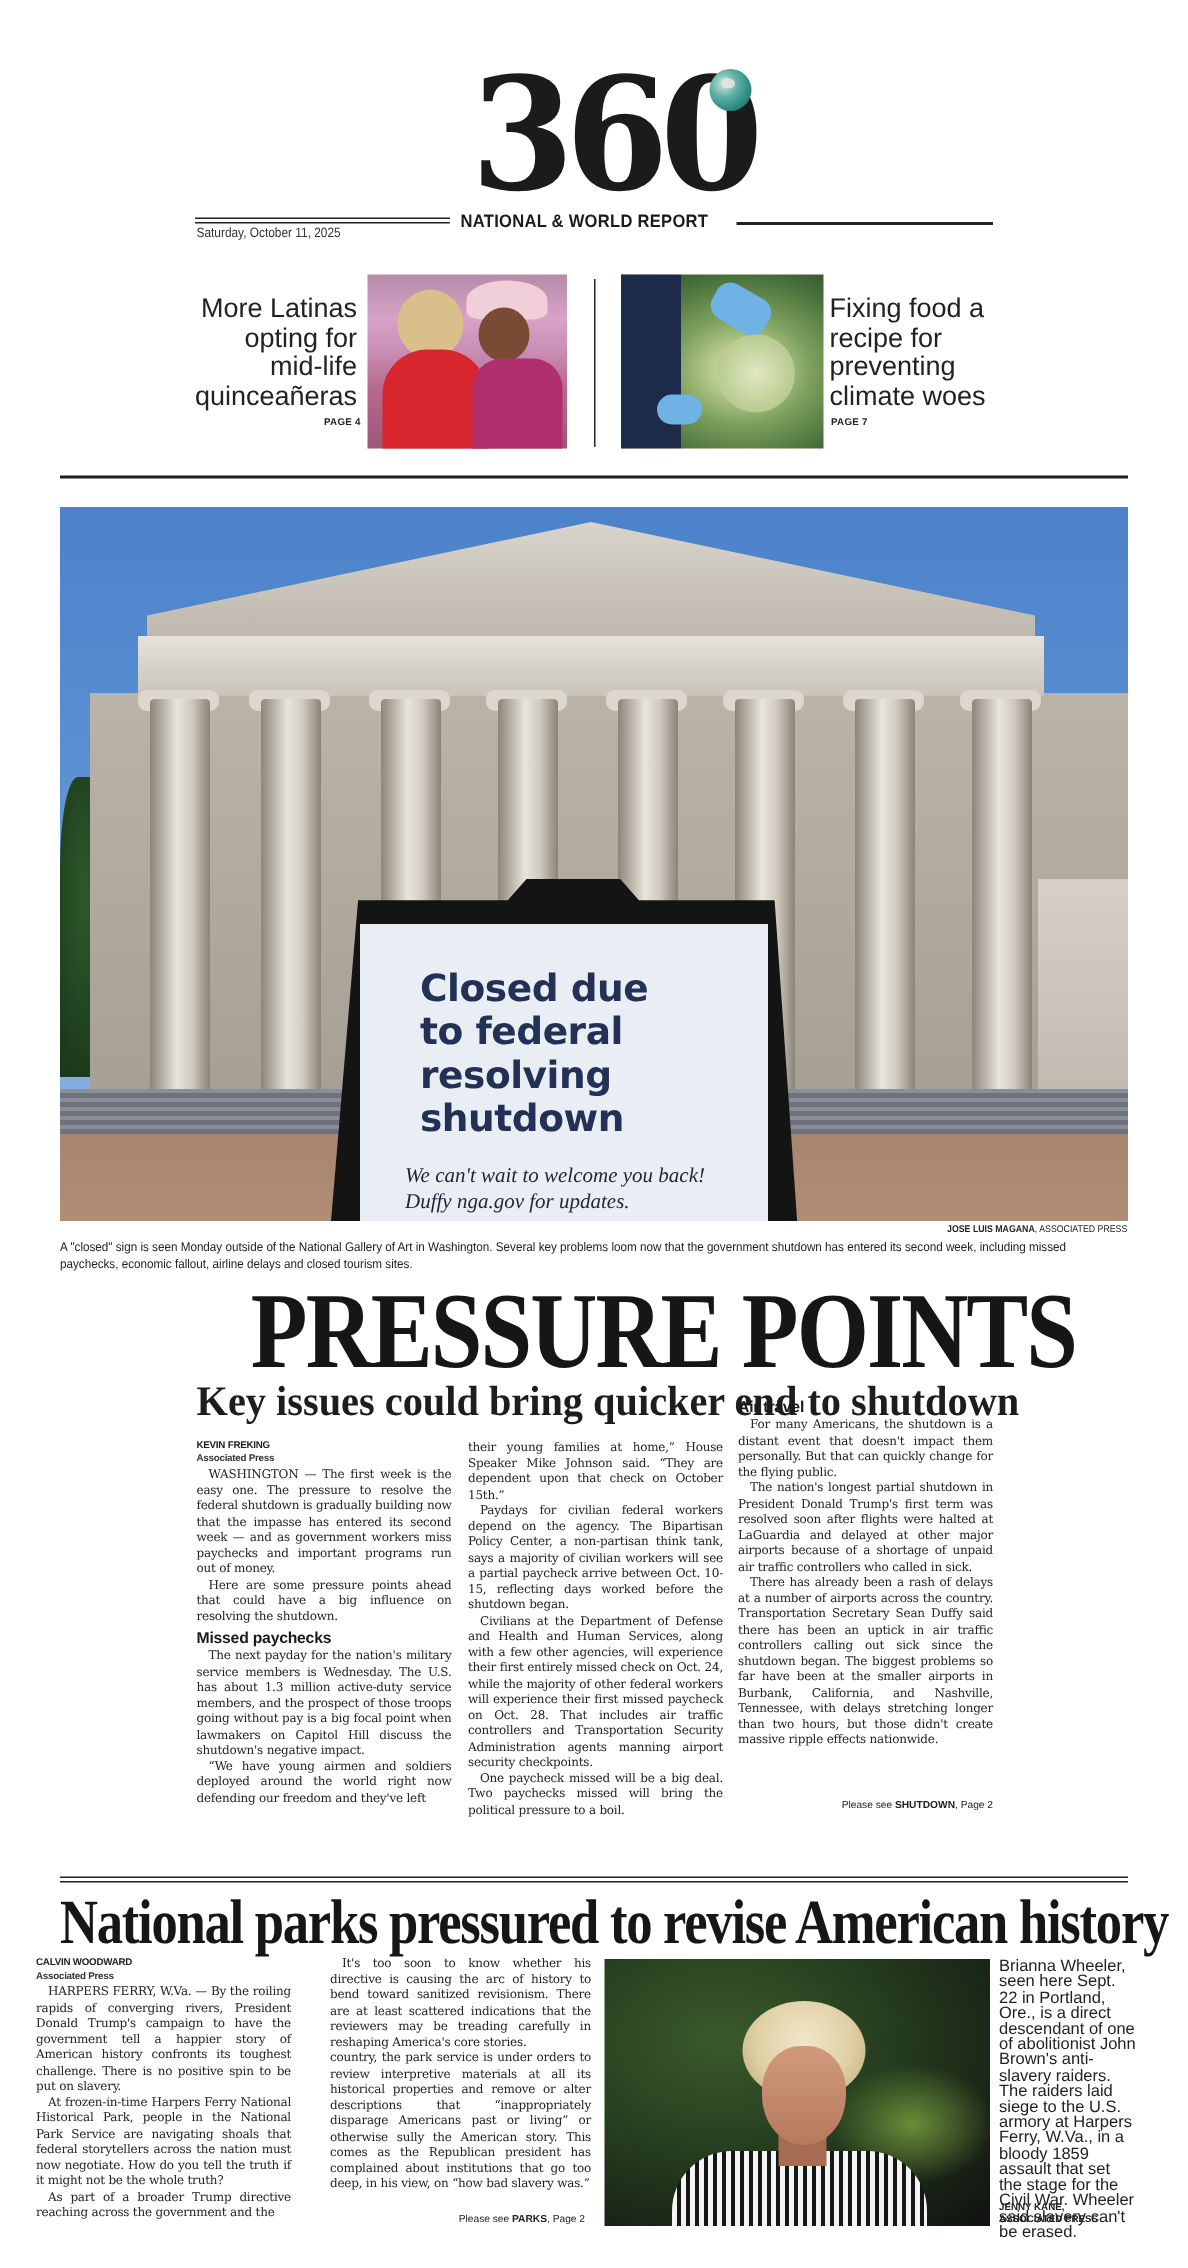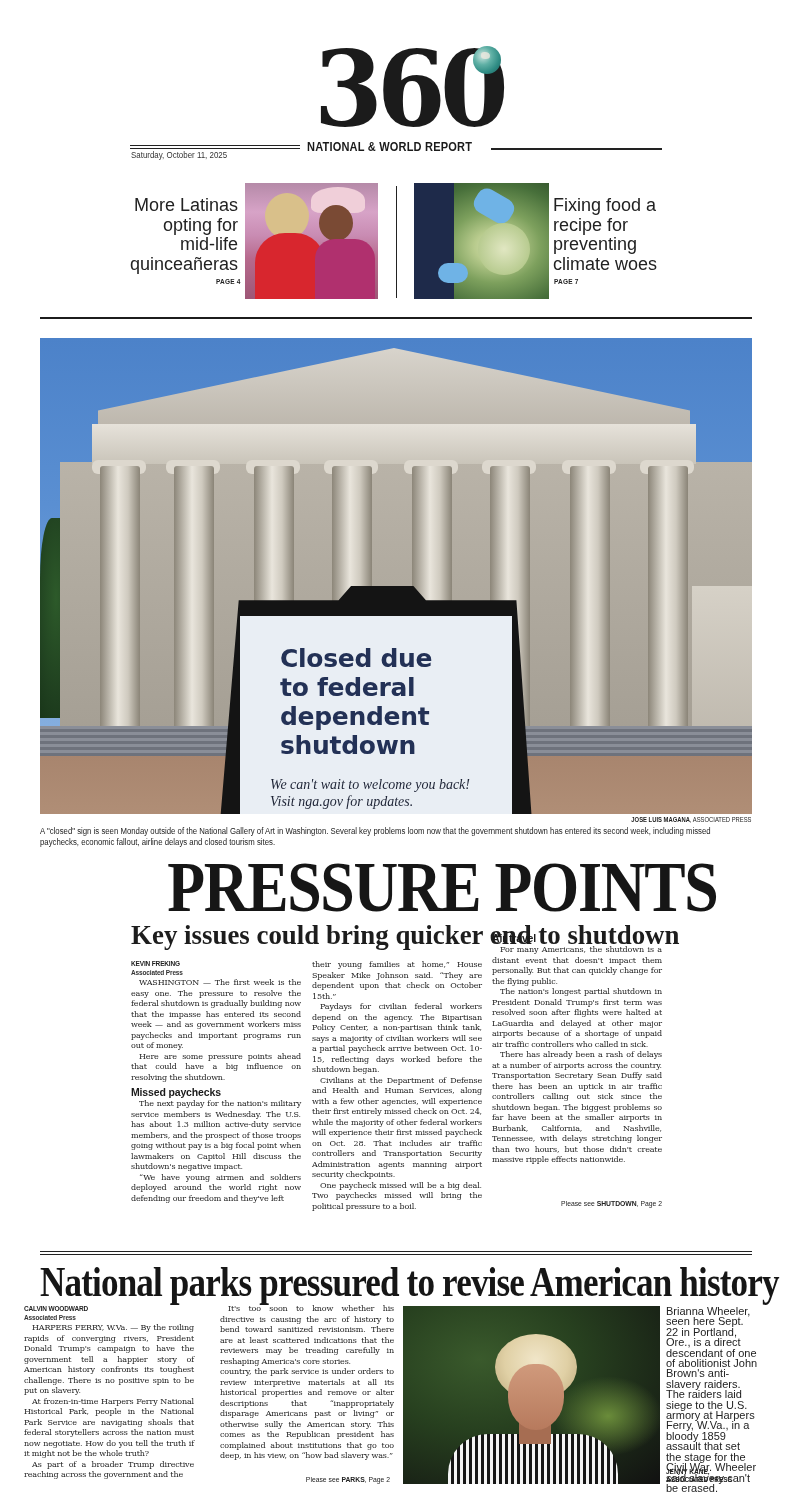--- a/index.html
+++ b/index.html
@@ -143,26 +143,26 @@
   <div class="column" style="left:530px"></div>
   <div class="capital" style="left:600px"></div>
   <div class="column" style="left:608px"></div>
   <div class="stairs"></div>
   <div class="plaza"></div>
   <div class="sign-frame"></div>
   <div class="sign-board"></div>
   <div class="sign-head">
     <div>Closed due</div>
     <div>to federal</div>
-    <div>dependent</div>
+    <div>resolving</div>
     <div>shutdown</div>
   </div>
   <div class="sign-sub">
     <div>We can't wait to welcome you back!</div>
-    <div>Visit nga.gov for updates.</div>
+    <div>Duffy nga.gov for updates.</div>
   </div>
 </figure>
 
 <div class="credit"><b>JOSE LUIS MAGANA</b><span>, ASSOCIATED PRESS</span></div>
 <div class="caption">A "closed" sign is seen Monday outside of the National Gallery of Art in Washington. Several key problems loom now that the government shutdown has entered its second week, including missed paychecks, economic fallout, airline delays and closed tourism sites.</div>
 
 <h1 class="headline">PRESSURE POINTS</h1>
 <h2 class="subhead">Key issues could bring quicker end to shutdown</h2>
 
 <article>

